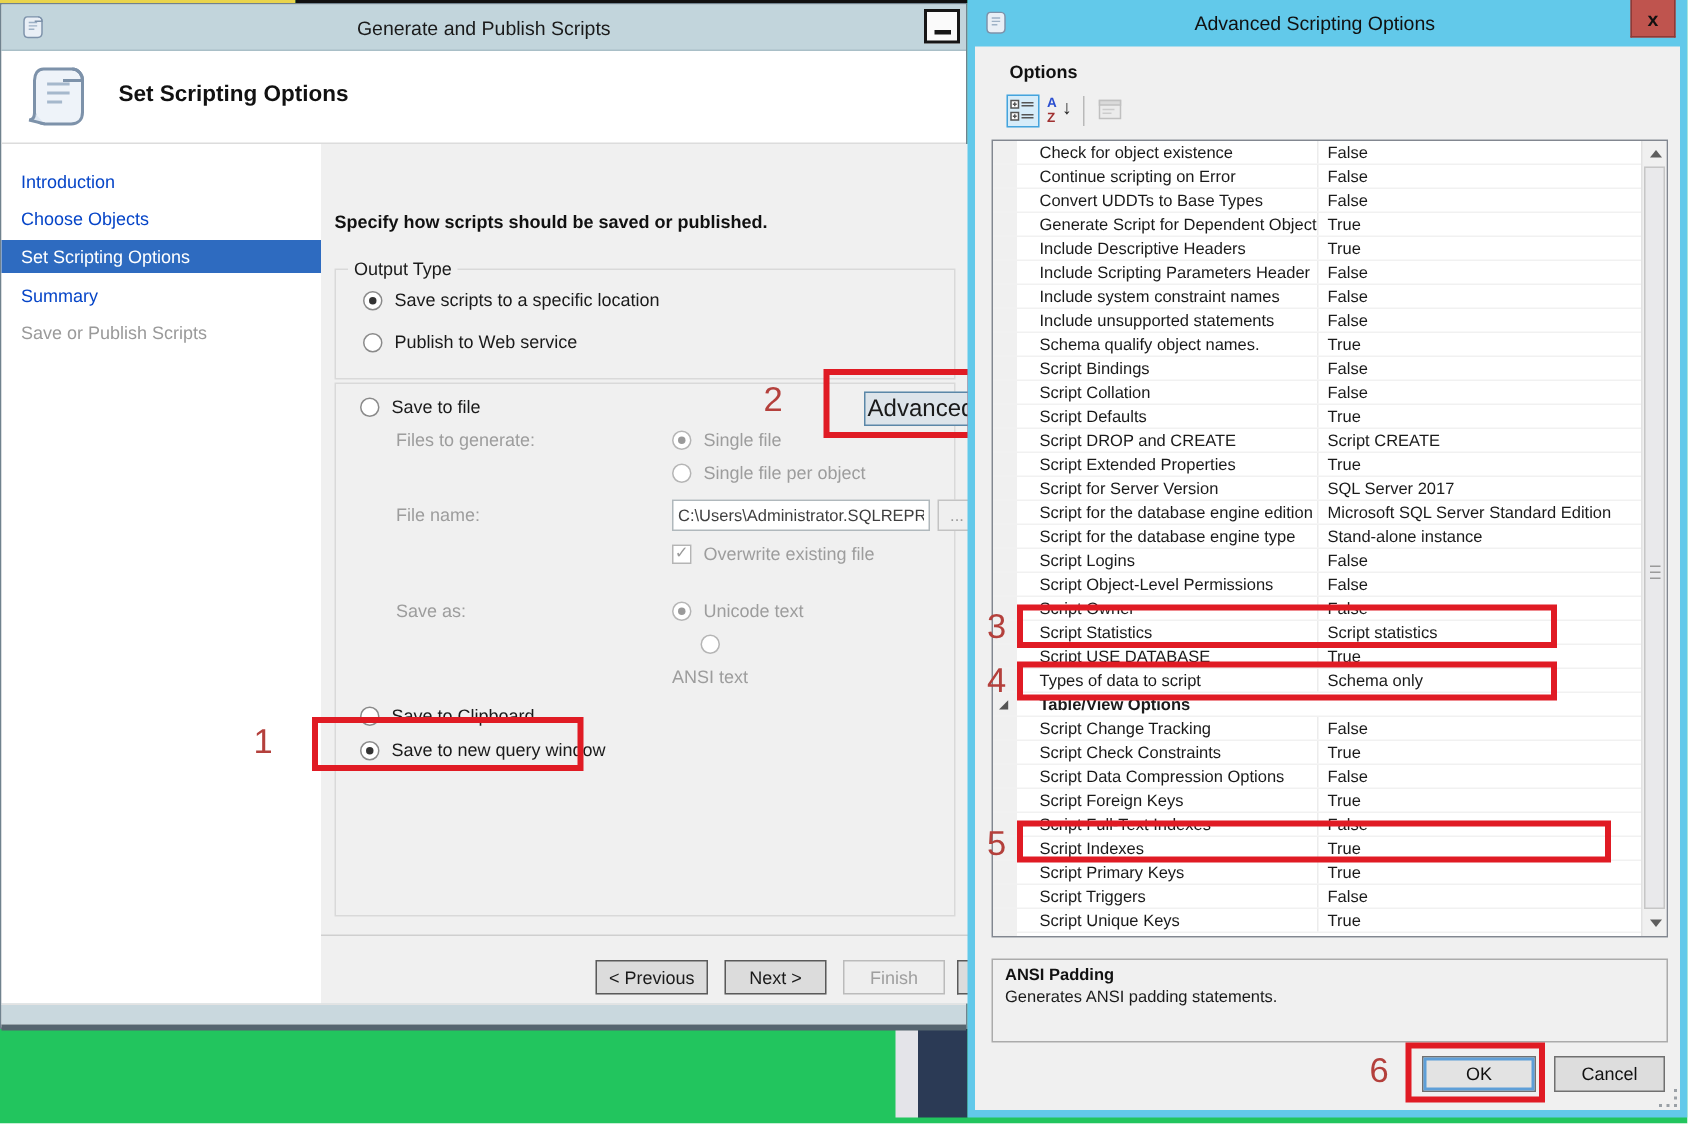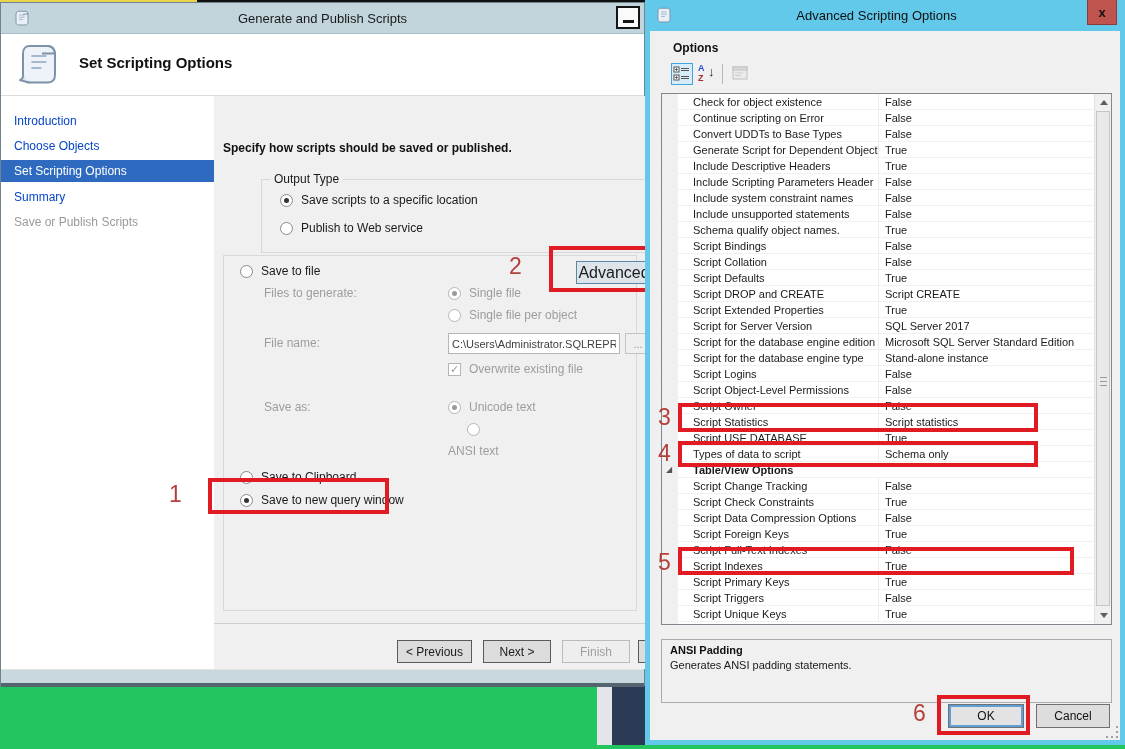--- a/index.html
+++ b/index.html
@@ -30,21 +30,21 @@
   .sb-item { height:25px; display:flex; align-items:center; padding-left:13px; font-size:12px; }
   .sb-item.link { color:#0645c8; cursor:pointer; }
   .sb-item.selected { background:#2e6bc0; color:#ffffff; height:22px; margin:2px 0; }
   .sb-item.disabled { color:#9a9a9a; }
 
   .lt-main { left:213px; top:93px; width:432px; height:573px; background:#f0f0f0; }
   .lt-heading { position:absolute; left:9px; top:45px; font-size:12px; font-weight:bold; color:#111; }
 
   .groupbox { position:absolute; border:1px solid #d9d9d9; }
   .gb-label { position:absolute; top:-8px; left:8px; background:#f0f0f0; padding:0 4px; font-size:12px; color:#1a1a1a; }
-  .g1 { left:9px; top:83px; width:414px; height:74px;margin-left:38px; }
+  .g1 { left:9px; top:83px; width:414px; height:74px; }
   .g2 { left:9px; top:159px; width:414px; height:356px; }
 
   .optrow { position:absolute; display:flex; align-items:center; gap:8px; font-size:12px; color:#1a1a1a; }
   .optrow.gray { color:#9d9d9d; }
   .radio { width:13px; height:13px; border-radius:50%; background:#fff; border:1px solid #8a8a8a; position:relative; flex:none; }
   .radio.checked::after { content:""; position:absolute; left:3px; top:3px; width:5px; height:5px; border-radius:50%; background:#333; }
   .radio.dis { border-color:#b5b5b5; }
   .radio.dis.checked::after { background:#9a9a9a; }
   .checkbox { width:13px; height:13px; background:#fff; border:1px solid #b5b5b5; position:relative; flex:none; font-size:11px; line-height:11px; color:#9a9a9a; text-align:center; }
 
@@ -88,21 +88,21 @@
 
   .vsb { position:absolute; right:0; top:0; width:17px; height:100%; background:#f0f0f0; border-left:1px solid #e2e2e2; }
   .vsb-up, .vsb-down { position:absolute; left:0; width:17px; height:17px; display:flex; align-items:center; justify-content:center; }
   .vsb-up { top:0; } .vsb-down { bottom:0; }
   .tri-up { width:0; height:0; border-left:4px solid transparent; border-right:4px solid transparent; border-bottom:5px solid #5e5e5e; }
   .tri-down { width:0; height:0; border-left:4px solid transparent; border-right:4px solid transparent; border-top:5px solid #5e5e5e; }
   .vsb-thumb { position:absolute; left:1px; top:17px; width:14px; height:495px; background:#e9e9eb; border:1px solid #c6c6c6; }
   .vsb-grip { position:absolute; left:3px; top:265px; width:7px; height:9px; border-top:1px solid #9a9a9a; border-bottom:1px solid #9a9a9a; }
   .vsb-grip::after { content:""; position:absolute; left:0; top:3px; width:7px; height:1px; background:#9a9a9a; }
 
-  .desc-panel { left:16px; top:639px; width:451px; height:64px; background:#f0f0f0; border:1px solid #ababab; }
+  .desc-panel { left:16px; top:639px; width:451px; height:56px; background:#f0f0f0; border:1px solid #ababab; }
   .desc-title { position:absolute; left:8px; top:4px; font-size:11px; font-weight:bold; color:#111; }
   .desc-text { position:absolute; left:8px; top:19px; font-size:11px; color:#1a1a1a; }
 
   .ok-btn { left:303px; top:704px; width:76px; height:24px; background:#e3e3e3; border:1px solid #707070; outline:2px solid #5e9fd8; outline-offset:-3px; font-size:12px; color:#111; font-family:"Liberation Sans",sans-serif; }
   .cancel-btn { left:391px; top:704px; width:74px; height:24px; background:#dddddd; border:1px solid #707070; font-size:12px; color:#111; font-family:"Liberation Sans",sans-serif; }
   .grip { left:461px; top:726px; width:12px; height:12px; }
   .grip i { position:absolute; width:2px; height:2px; background:#9aa0a6; }
   .grip i:nth-child(1){ right:0; bottom:0; } .grip i:nth-child(2){ right:5px; bottom:0; }
   .grip i:nth-child(3){ right:0; bottom:5px; } .grip i:nth-child(4){ right:10px; bottom:0; } .grip i:nth-child(5){ right:0; bottom:10px; }
 

